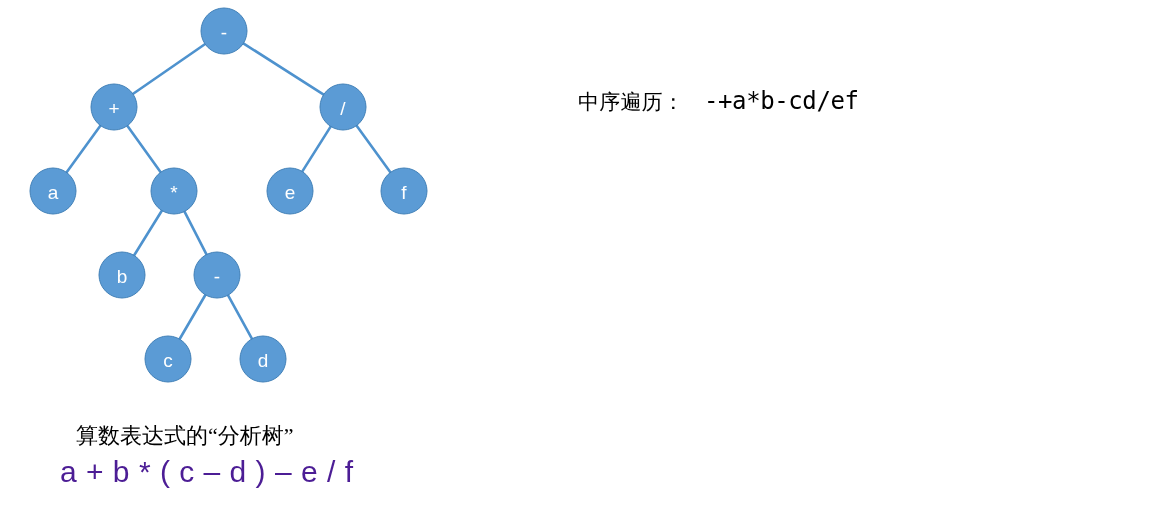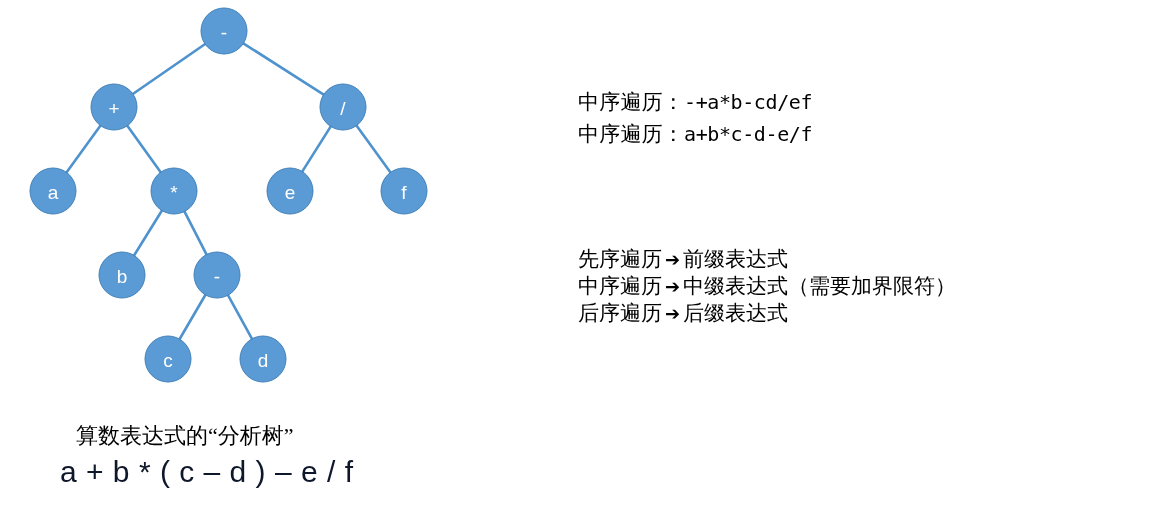--- a/index.html
+++ b/index.html
@@ -52,22 +52,23 @@
   .traversal-line {
     font-family: "Liberation Sans", sans-serif;
     font-size: 21px;
     line-height: 31px;
     color: #000000;
     white-space: pre;
     letter-spacing: 0.2px;
   }
   .traversal-line .tv-value {
     font-family: "DejaVu Sans Mono", monospace;
-    font-size: 20px;
+    font-size: 24px;
     letter-spacing: -0.4px;
+    margin-left: 20px;
   }
 
   .mapping-block {
     position: absolute;
     left: 578px;
     top: 246px;
   }
   .mapping-line {
     font-family: "Liberation Serif", serif;
     font-size: 21px;
@@ -91,21 +92,21 @@
     font-size: 22px;
     color: #000000;
     white-space: pre;
   }
   .caption-expression {
     position: absolute;
     left: 60px;
     top: 455px;
     font-family: "Liberation Sans", sans-serif;
     font-size: 30px;
-    color: #0f172a;
+    color: #4c1d95;
     white-space: pre;
     letter-spacing: 0.5px;
   }
 </style>
 </head>
 <body>
 
 <div id="canvas">
 
   <svg id="tree-svg" viewBox="0 0 470 400">
@@ -164,25 +165,19 @@
         </g>
         <g>
           <circle cx="263" cy="359" r="23" class="tree-node-circle" fill="#5B9BD5" stroke="#4281B8"></circle>
           <text x="263" y="360" class="tree-node-label">d</text>
         </g>
       </g>
   </svg>
 
   <div class="traversal-block">
     <div class="traversal-line"><span>中序遍历：</span><span class="tv-value">-+a*b-cd/ef</span></div>
-    <div class="traversal-line"><span>中序遍历：</span><span class="tv-value">a+b*c-d-e/f</span></div>
   </div>
 
-  <div class="mapping-block">
-    <div class="mapping-line"><span>先序遍历</span><span class="arrow-glyph">➔</span><span>前缀表达式</span></div>
-    <div class="mapping-line"><span>中序遍历</span><span class="arrow-glyph">➔</span><span>中缀表达式（需要加界限符）</span></div>
-    <div class="mapping-line"><span>后序遍历</span><span class="arrow-glyph">➔</span><span>后缀表达式</span></div>
-  </div>
 
   <div class="caption-title">算数表达式的“分析树”</div>
   <div class="caption-expression">a + b * ( c – d ) – e / f</div>
 
 </div>
 
 </body></html>

